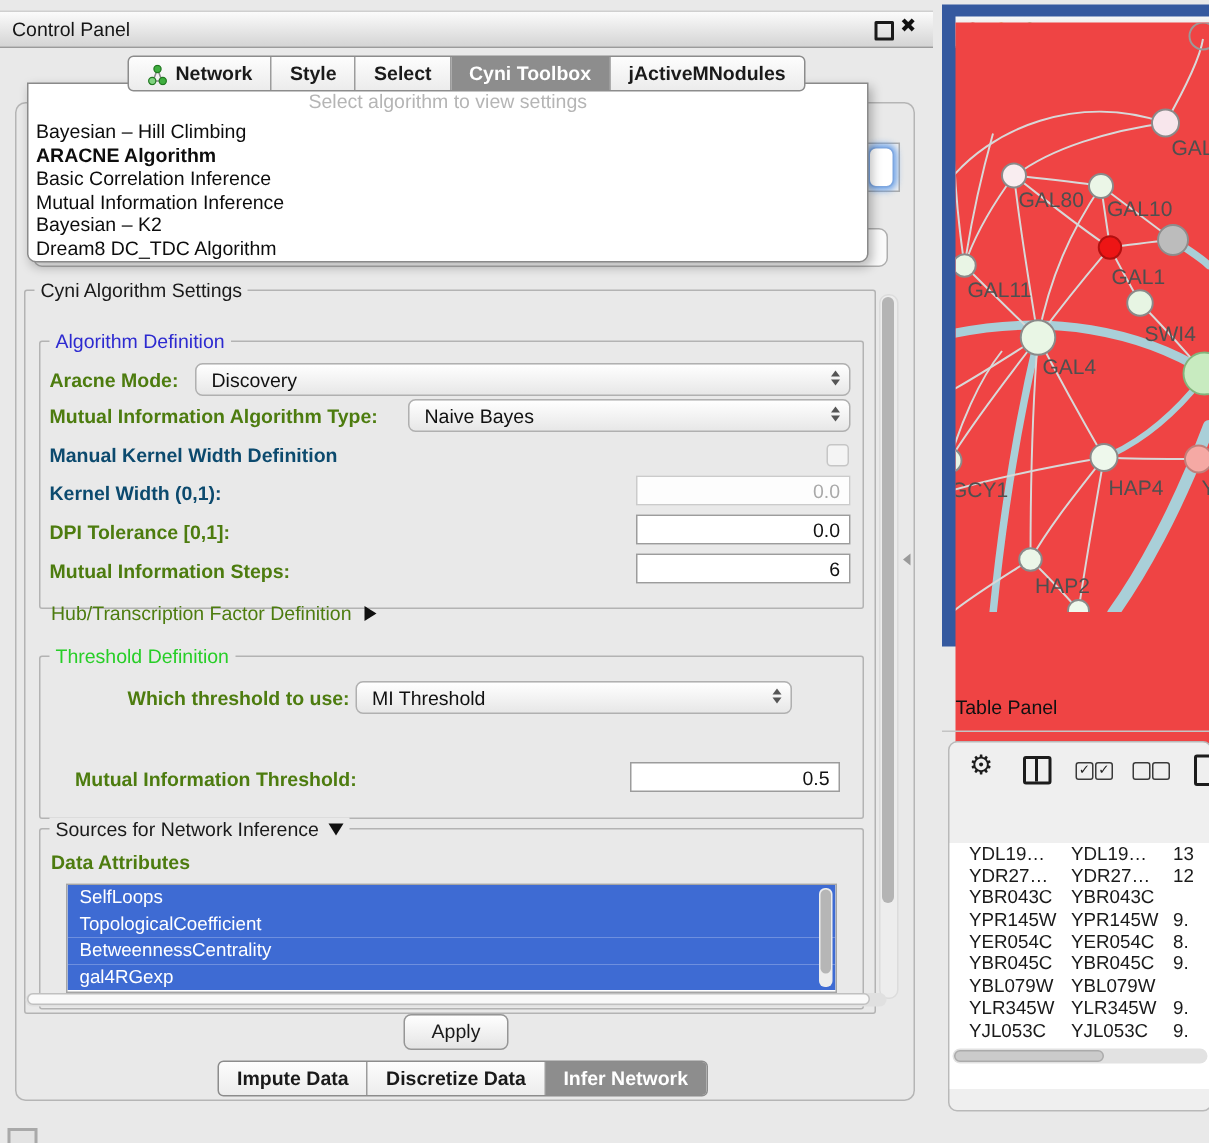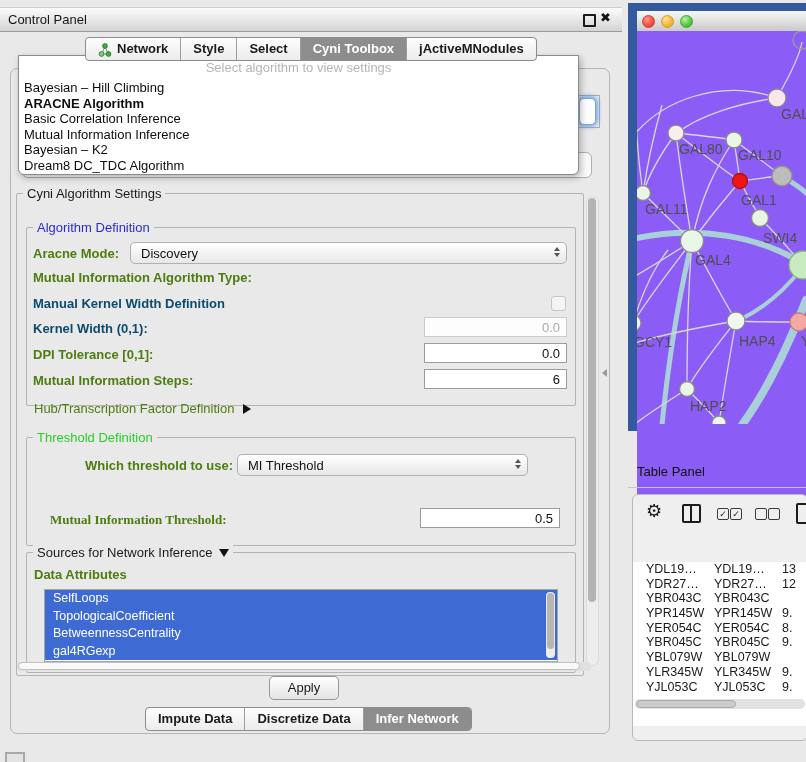--- a/index.html
+++ b/index.html
@@ -72,21 +72,21 @@
   .splitter-arrow{position:absolute;left:602px;top:369px;width:0;height:0;border-top:4px solid transparent;
     border-bottom:4px solid transparent;border-right:5px solid #9a9a9a;}
   
   .net-frame{position:absolute;left:628px;top:3px;width:178px;height:428px;background:#35599f;}
   .net-titlebar{position:absolute;left:637px;top:11px;width:169px;height:20px;
     background:linear-gradient(#f8f8f8,#c9c9c9);border-bottom:1px solid #8f8f8f;}
   .tl{position:absolute;top:4px;width:13px;height:13px;border-radius:50%;}
   .tl.red{left:5px;background:radial-gradient(circle at 35% 30%,#ff9890,#ee4e42 60%,#d63b30);border:1px solid #c94036;box-sizing:border-box;}
   .tl.yellow{left:24px;background:radial-gradient(circle at 35% 30%,#ffe2a0,#f6b32e 60%,#e09c1c);border:1px solid #d79e22;box-sizing:border-box;}
   .tl.green{left:43px;background:radial-gradient(circle at 35% 30%,#b8f0a8,#52c63e 60%,#3aa82c);border:1px solid #46a636;box-sizing:border-box;}
-  .net-canvas{position:absolute;left:637px;top:31px;width:169px;height:482px;background:#8b5cf6;overflow:hidden;}
+  .net-canvas{position:absolute;left:637px;top:15px;width:169px;height:482px;background:#ef4444;overflow:hidden;}
   .net-canvas svg text{font-family:"Liberation Sans",sans-serif;font-size:14px;fill:#4f4f4f;}
   .e-gray{fill:none;stroke:#d8d8d8;stroke-width:1.3;}
   .e-teal{fill:none;stroke:#a9cfd8;stroke-linecap:round;}
   
   .tp-title{position:absolute;left:637px;top:464px;font-size:13px;color:#111;}
   .tp-sep{position:absolute;left:628px;top:487px;width:178px;height:1px;background:#c4c4c4;}
   .tp-container{position:absolute;left:632px;top:494px;width:176px;height:247px;border:1px solid #b9b9b9;
     border-radius:6px;background:#efefef;overflow:hidden;box-sizing:border-box;}
   .tp-gear{position:absolute;left:13px;top:6px;font-size:18px;line-height:20px;color:#1c1c1c;
     font-family:"DejaVu Sans",sans-serif;}
@@ -171,20 +171,27 @@
   <div class="lab" style="left:33px;top:246px;">Aracne Mode:</div>
   <div class="combo" style="left:130px;top:242px;width:437px;">
     <span>Discovery</span>
     <span class="arrows">
         <span class="arr-up"></span>
         <span class="arr-dn"></span>
       </span>
   </div>
 
   <div class="lab" style="left:33px;top:270px;">Mutual Information Algorithm Type:</div>
+  <div class="combo" style="left:272px;top:266px;width:295px;">
+    <span>Naive Bayes</span>
+    <span class="arrows">
+        <span class="arr-up"></span>
+        <span class="arr-dn"></span>
+      </span>
+  </div>
 
   <div class="lab dis" style="left:33px;top:296px;">Manual Kernel Width Definition</div>
   <div class="chk" style="left:551px;top:296px;"></div>
 
   <div class="lab dis" style="left:33px;top:321px;">Kernel Width (0,1):</div>
   <div class="num-input dis" style="left:424px;top:317px;width:143px;">0.0</div>
 
   <div class="lab" style="left:33px;top:347px;">DPI Tolerance [0,1]:</div>
   <div class="num-input" style="left:424px;top:343px;width:143px;">0.0</div>
 
@@ -199,21 +206,21 @@
     <span class="fs-legend leg-green">Threshold Definition</span>
   </div>
   <div class="lab" style="left:85px;top:458px;">Which threshold to use:</div>
   <div class="combo" style="left:237px;top:454px;width:291px;">
     <span>MI Threshold</span>
     <span class="arrows">
         <span class="arr-up"></span>
         <span class="arr-dn"></span>
       </span>
   </div>
-  <div class="lab" style="left:50px;top:512px;font-family:Liberation Serif, serif;">Mutual Information Threshold:</div>
+  <div class="lab" style="left:50px;top:512px;">Mutual Information Threshold:</div>
   <div class="num-input" style="left:420px;top:508px;width:140px;">0.5</div>
 
   <div class="fs" style="left:26px;top:552px;width:548px;height:119px;">
     <span class="fs-legend"><span>Sources for Network Inference</span><span class="tri-down"></span></span>
   </div>
   <div class="lab" style="left:34px;top:567px;">Data Attributes</div>
 
   <div class="attr-list">
     <div class="attr-item">SelfLoops</div>
     <div class="attr-item">TopologicalCoefficient</div>

